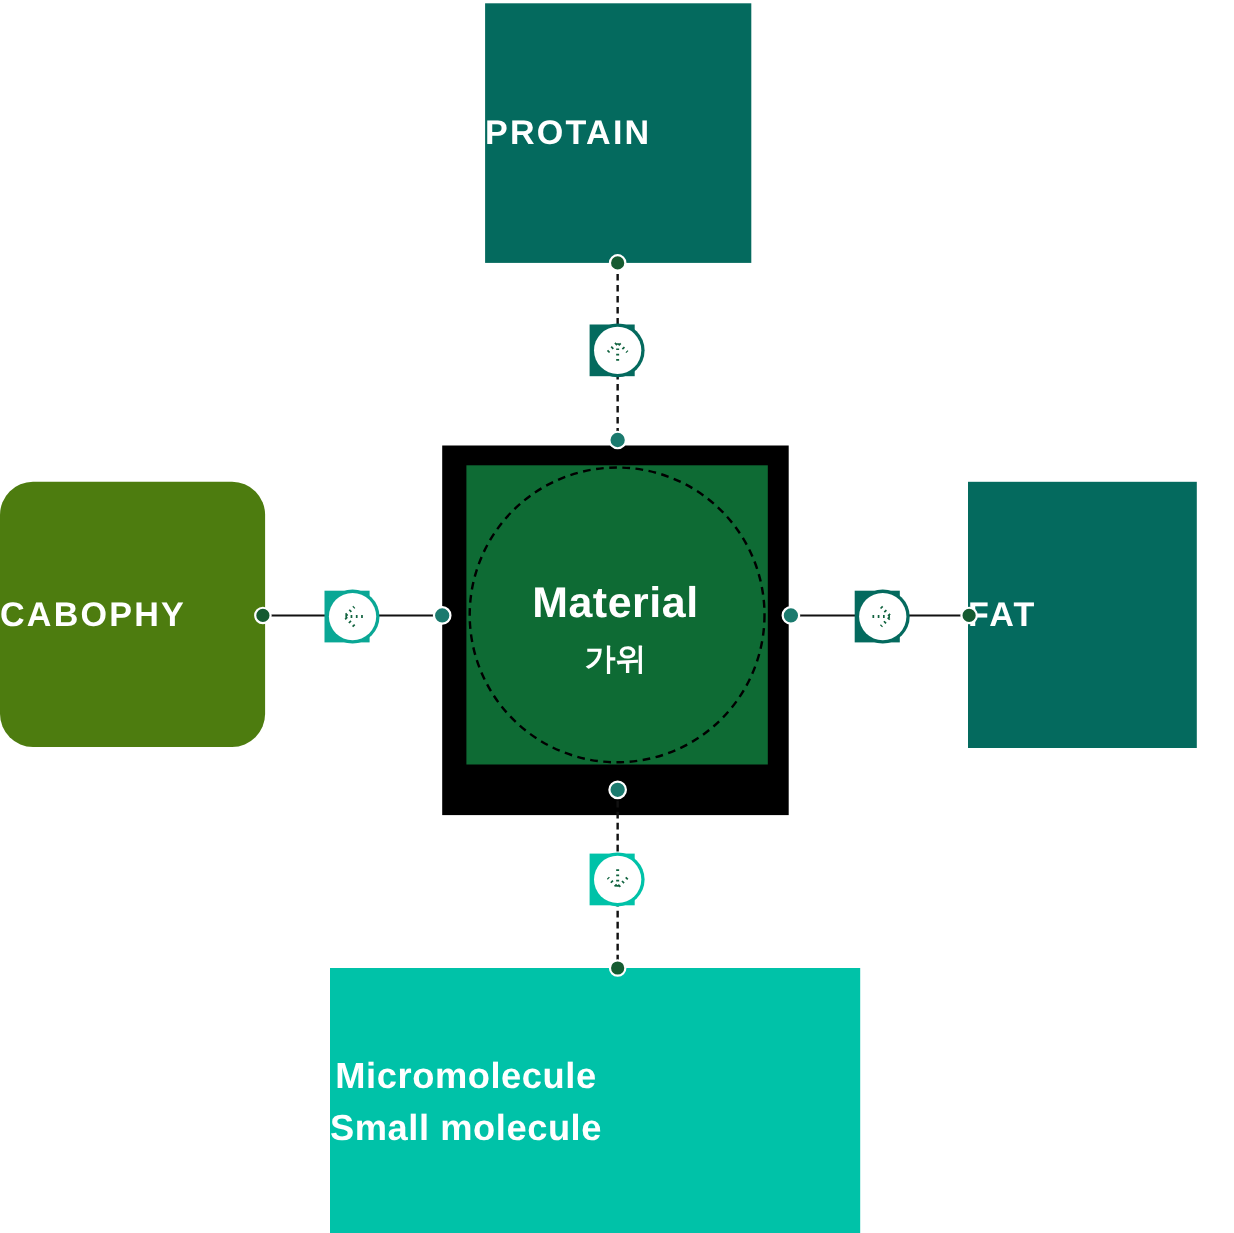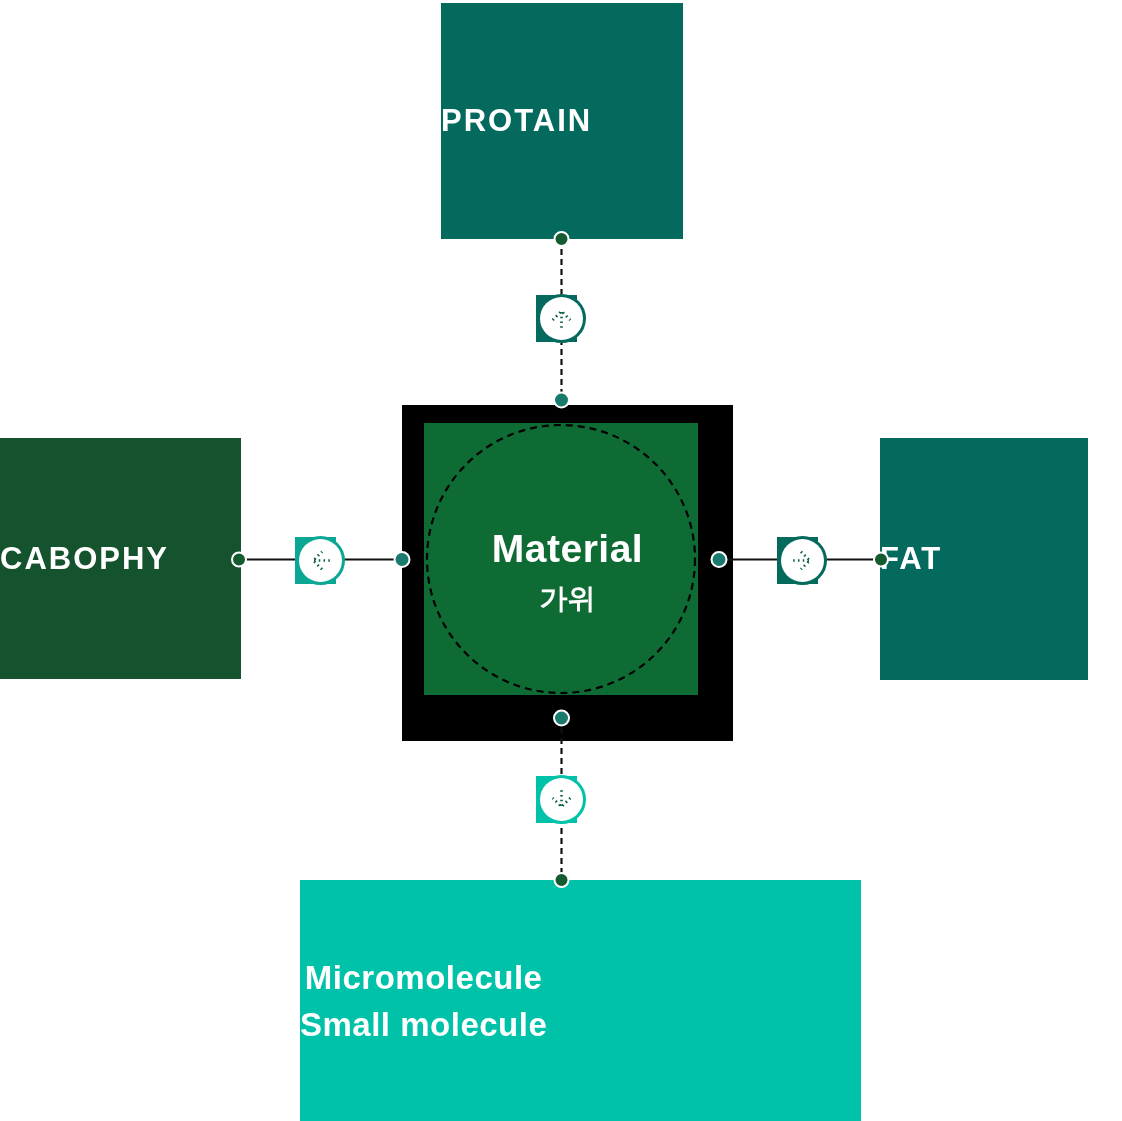--- a/index.html
+++ b/index.html
@@ -8,26 +8,26 @@
     font-family:"Liberation Sans","DejaVu Sans",sans-serif;
     background:#ffffff;
   }
   .node{
     position:absolute;display:flex;align-items:center;justify-content:flex-start;
     text-align:center;color:#ffffff;font-weight:bold;
   }
   .node .lbl{display:block;}
   .caps{font-size:31px;letter-spacing:2px;line-height:40px;}
   .node-top{left:441px;top:3px;width:242px;height:236px;background:#046A5E;}
-  .node-left{left:0px;top:438px;width:241px;height:241px;background:#14532d;}
+  .node-left{left:0px;top:438px;width:241px;height:241px;background:#4d7c0f;border-radius:30px;}
   .node-right{left:880px;top:438px;width:208px;height:242px;background:#046A5E;}
-  .node-bottom{left:300px;top:880px;width:561px;height:241px;background:#00C2A8;
+  .node-bottom{left:300px;top:880px;width:482px;height:241px;background:#00C2A8;
                font-size:33px;line-height:47px;letter-spacing:0.5px;}
   
-  .center-box{position:absolute;left:402px;top:405px;width:315px;height:336px;background:#000000;padding-left:16px;}
+  .center-box{position:absolute;left:402px;top:405px;width:315px;height:336px;background:#000000;}
   .center-inner{position:absolute;left:22px;top:18px;width:274px;height:272px;background:#0E6B34;}
   .center-circle-svg{position:absolute;left:0;top:0;}
   .center-text{
     position:absolute;left:0;top:0;width:100%;height:100%;
     display:flex;flex-direction:column;align-items:center;justify-content:center;
     color:#ffffff;font-weight:bold;text-align:center;
   }
   .center-text .t1{font-size:39px;line-height:44px;letter-spacing:0.5px;}
   .center-text .t2{font-size:28px;line-height:42px;margin-top:7px;}
   

